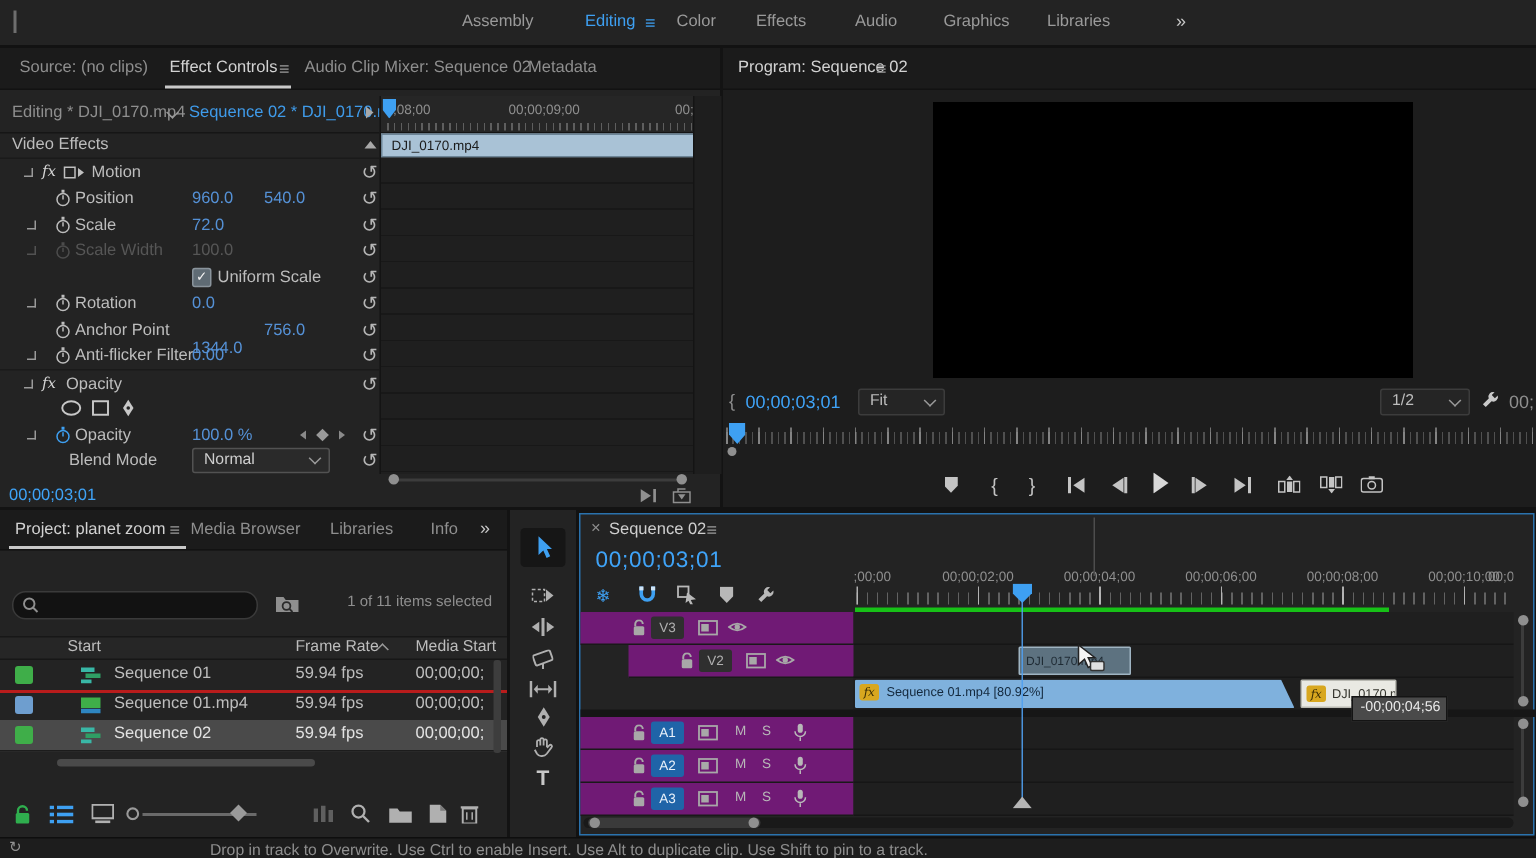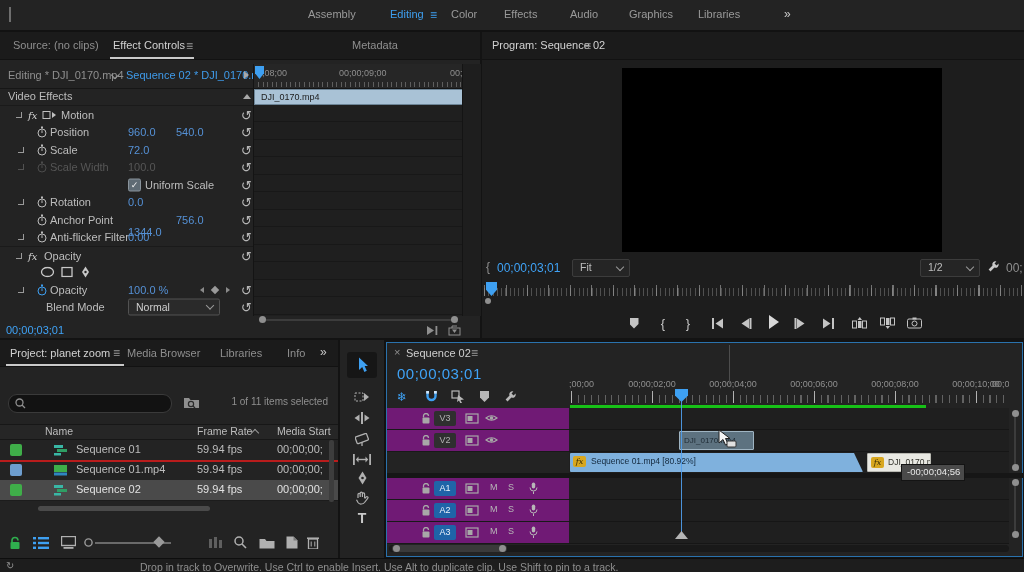--- a/index.html
+++ b/index.html
@@ -64,20 +64,21 @@
     <div class="abs txt" style="left:629px;top:8px;color:#9a9a9a;">Graphics</div>
     <div class="abs txt" style="left:698px;top:8px;color:#9a9a9a;">Libraries</div>
     <div class="abs txt" style="left:784px;top:7px;color:#c9c9c9;font-size:12px;">»</div>
   </div>
 
   <div class="panel" style="left:0;top:32px;width:480px;height:306px;">
     <div class="tabstrip">
       <div class="tab" style="left:13px;">Source: (no clips)</div>
       <div class="tab active" style="left:113px;">Effect Controls</div>
       <div class="abs ham" style="left:186px;top:7px;">≡</div>
+      <div class="tab" style="left:203px;">Audio Clip Mixer: Sequence 02</div>
       <div class="tab" style="left:352px;">Metadata</div>
       <div class="underline" style="left:110px;bottom:0;width:84px;"></div>
     </div>
 
     <div class="abs" style="left:0;top:32px;width:253px;height:24px;border-bottom:1px solid #161616;">
       <span class="abs txt dim" style="left:8px;top:5px;">Editing * DJI_0170.mp4</span>
       <span class="abs chev-d" style="left:112px;top:8px;"></span>
       <span class="abs txt" style="left:126px;top:5px;color:#3f9bea;">Sequence 02 * DJI_0170.mp4</span>
       <span class="abs tri-r" style="left:244px;top:7px;"></span>
     </div>
@@ -398,21 +399,21 @@
           <svg width="17" height="14">
             <path d="M1 3 h5 l1.5 2 H16 v8 H1z" fill="#8f8f8f"></path>
             <circle cx="8" cy="9" r="2.6" fill="none" stroke="#2a2a2a" stroke-width="1.2"></circle>
             <line x1="10" y1="11" x2="12" y2="13" stroke="#2a2a2a" stroke-width="1.2"></line>
           </svg>
         </span>
       <span class="abs txt dim" style="right:10px;top:4px;font-size:10px;">1 of 11 items selected</span>
     </div>
 
     <div class="abs" style="left:0;top:84px;width:338px;height:14px;background:#262626;border-top:1px solid #171717;border-bottom:1px solid #171717;">
-      <span class="abs txt lbl" style="left:45px;top:0;font-size:10.5px;">Name</span>
+      <span class="abs txt lbl" style="left:45px;top:0;font-size:10.5px;">Start</span>
       <span class="abs txt lbl" style="left:197px;top:0;font-size:10.5px;">Frame Rate</span>
       <span class="abs chev-u" style="left:252px;top:5px;"></span>
       <span class="abs txt lbl" style="left:277px;top:0;font-size:10.5px;">Media Start</span>
     </div>
 
     <div class="abs" style="left:0;top:100px;width:338px;height:20px;border-bottom:2px solid #b91c1c;">
       <span class="abs" style="left:10px;top:4px;width:12px;height:12px;background:#3fae49;border-radius:2px;"></span>
       <span class="abs" style="left:53px;top:4px;">
           <svg width="15" height="12">
             <rect x="1" y="1" width="9" height="3" fill="#39b7a6"></rect>
@@ -625,21 +626,21 @@
             <rect x="2.5" y="3" width="5" height="5" fill="#a8a8a8"></rect>
           </svg>
         </span>
       <span class="abs" style="left:98px;top:5px;">
           <svg width="13" height="10">
             <path d="M1 5 Q6.5 0.5 12 5 Q6.5 9.5 1 5z" fill="none" stroke="#a8a8a8" stroke-width="1.2"></path>
             <circle cx="6.5" cy="5" r="1.8" fill="#a8a8a8"></circle>
           </svg>
         </span>
     </div>
-    <div class="hdr-row" style="top:87px;height:21px;">
+    <div class="hdr-row" style="top:87px;height:21px;margin-left:32px;">
       <span class="abs" style="left:34px;top:5px;">
           <svg width="10" height="11">
             <path d="M2.5 4.5 V3 a2.5 2.5 0 0 1 5 0" fill="none" stroke="#a8a8a8" stroke-width="1.3"></path>
             <rect x="1.5" y="4.5" width="7" height="6" rx="1" fill="#a8a8a8"></rect>
           </svg>
         </span>
       <span class="track-chip chip-off" style="left:47px;top:3px;">V2</span>
       <span class="abs" style="left:78px;top:5px;">
           <svg width="14" height="11">
             <rect x="1" y="1" width="12" height="9" fill="none" stroke="#a8a8a8" stroke-width="1.2"></rect>

